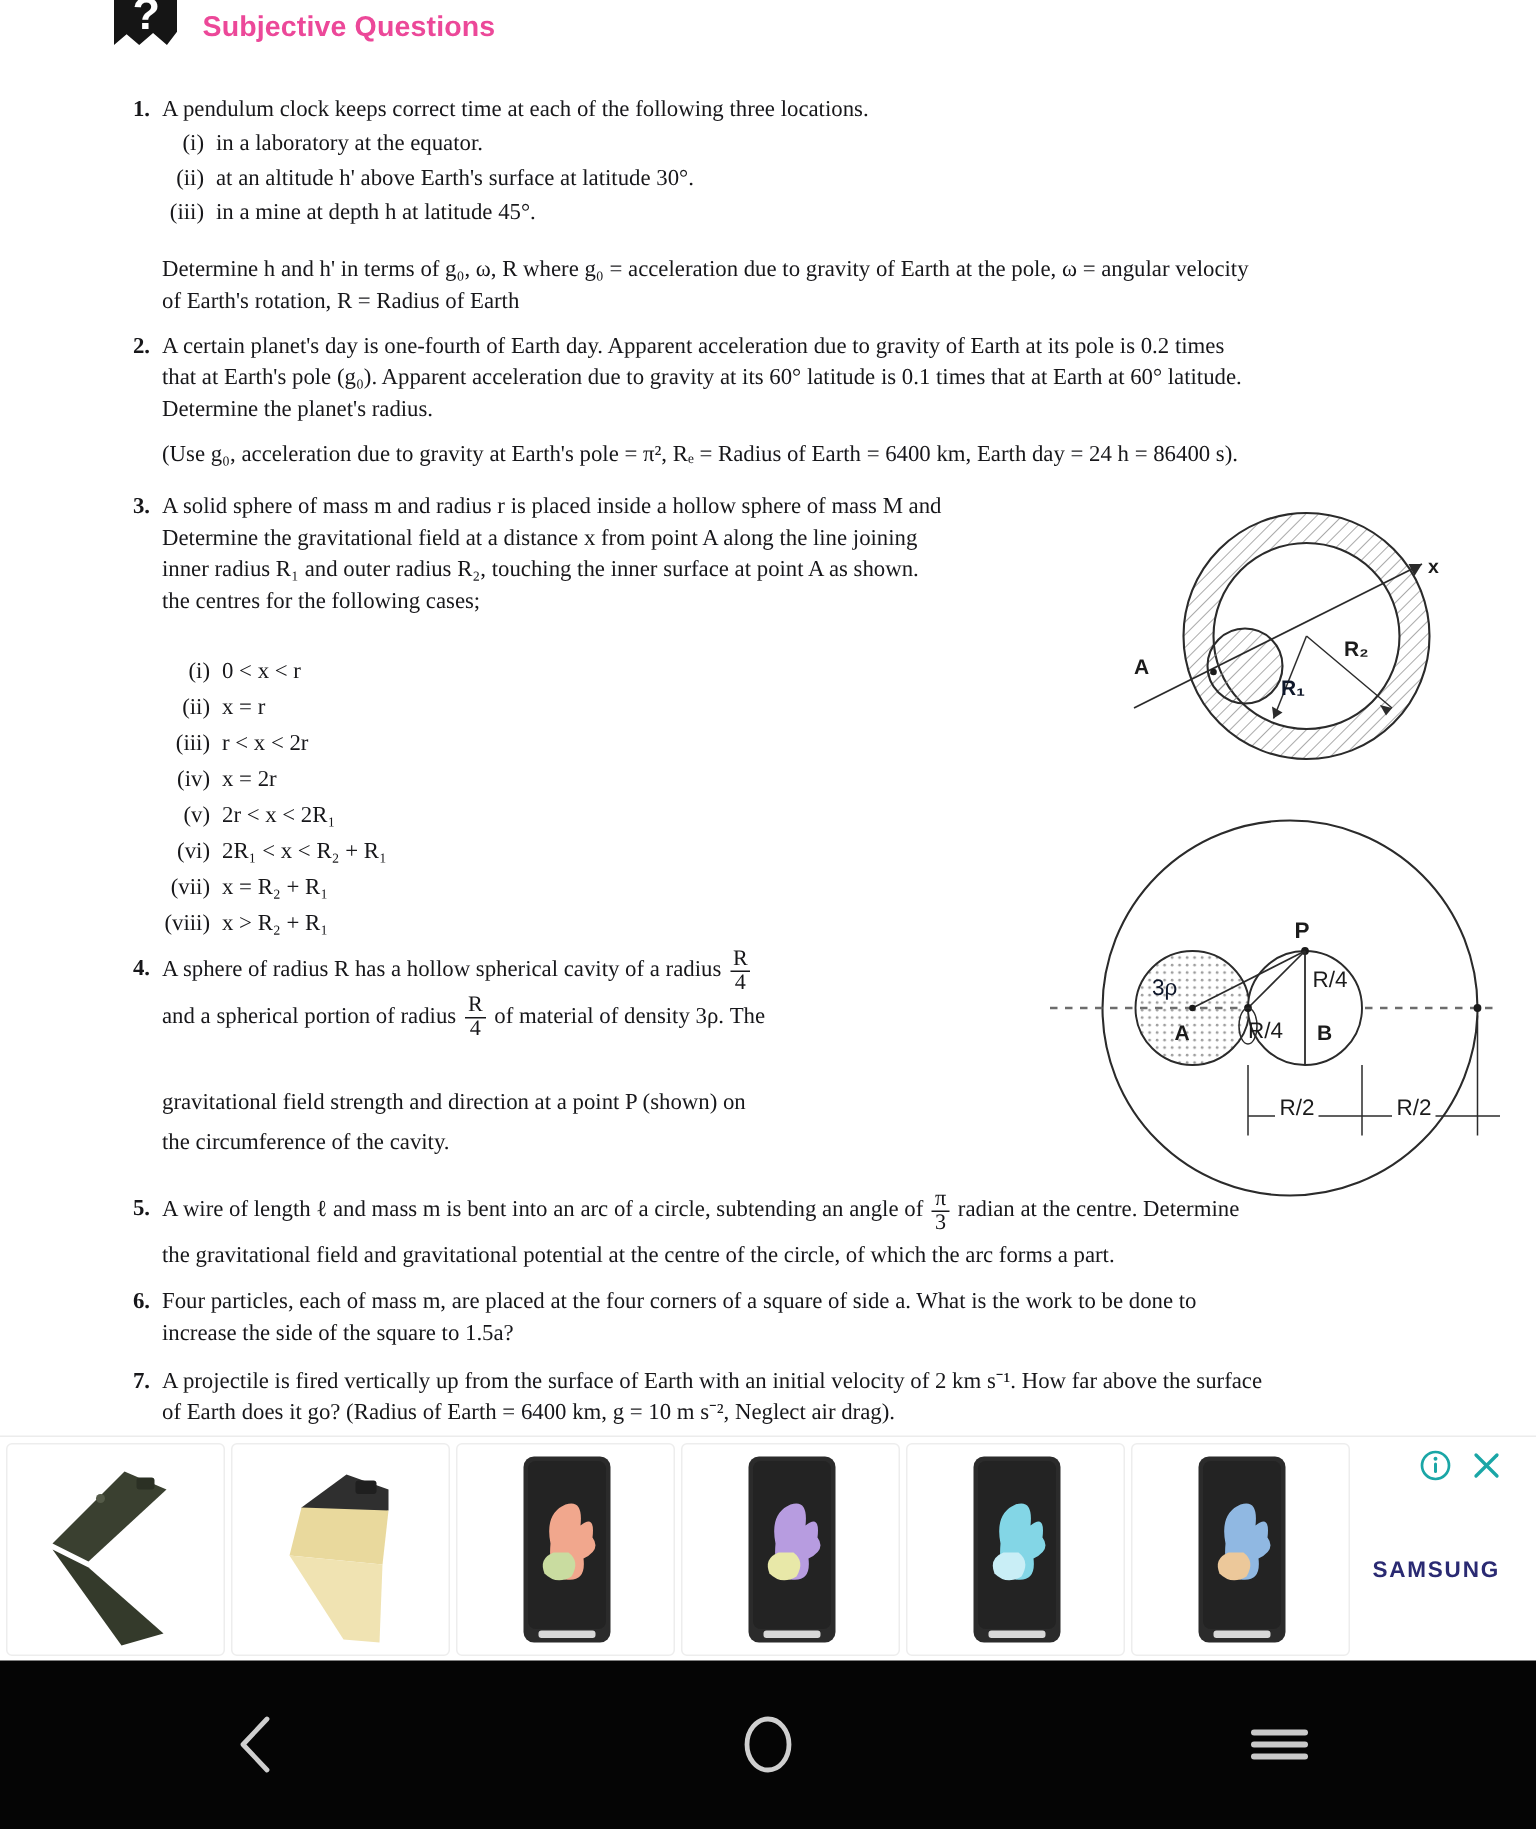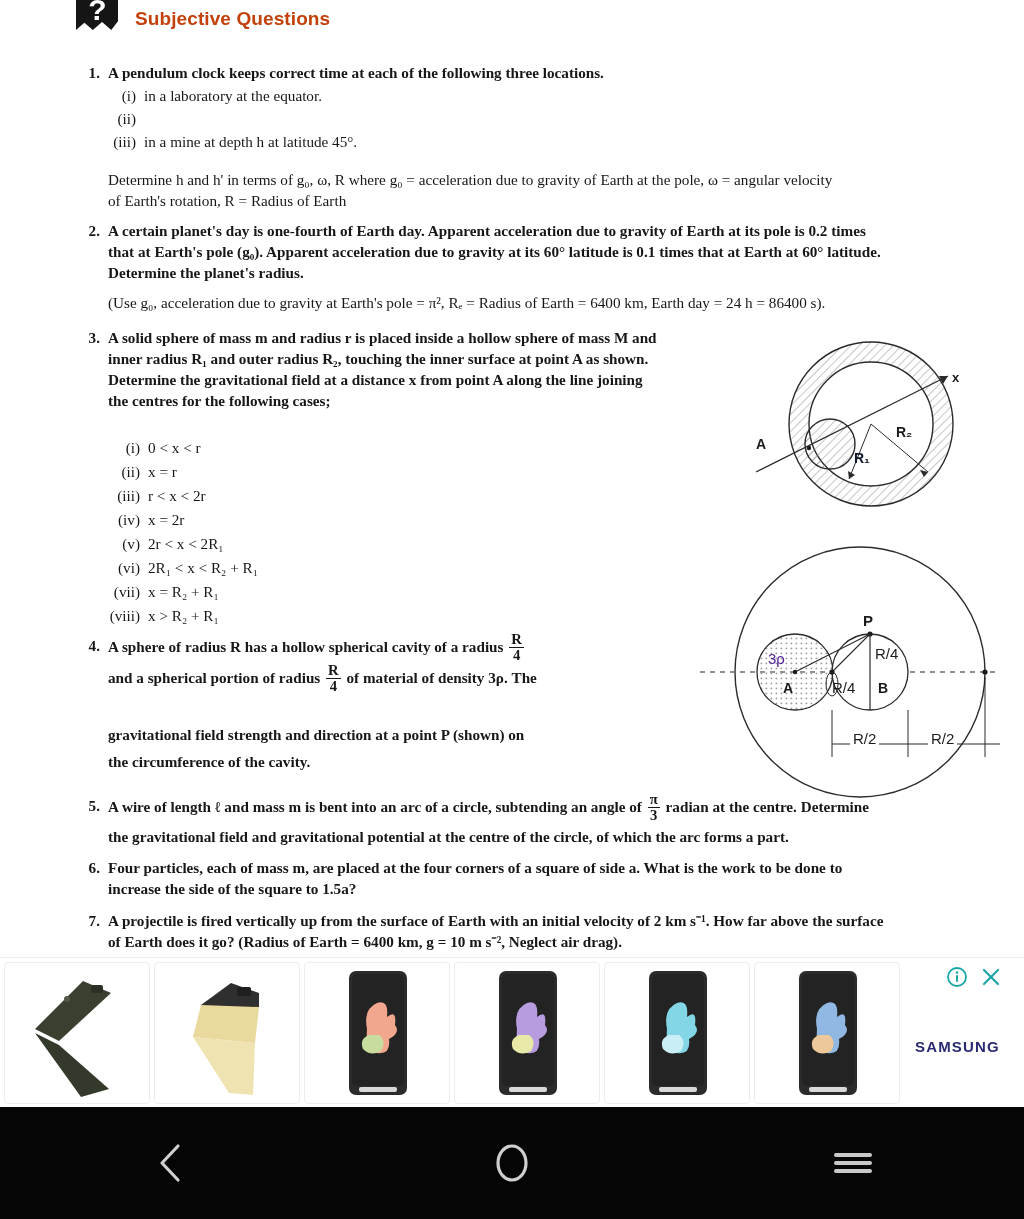--- a/index.html
+++ b/index.html
@@ -30,42 +30,42 @@
     font-weight: bold; font-size: 30px;
     display: flex; align-items: center; justify-content: center;
     clip-path: polygon(0 0,100% 0,100% 78%,84% 100%,62% 80%,40% 100%,20% 82%,0 100%);
     letter-spacing: -1px;
   }
   .header-title {
     position: absolute; left: 135px; top: 8px;
     font-family: "Liberation Sans", sans-serif;
     font-weight: bold;
     font-size: 19px;
-    color: #c2410c;
+    color: #ec4899;
     letter-spacing: 0.1px;
   }
 
   
   .content {
     position: absolute; left: 0; top: 52px;
     width: 1024px; height: 905px;
   }
   .qitem {
     position: absolute;
     font-size: 15.2px;
     line-height: 21px;
     color: #17171a;
     text-align: justify;
   }
   .qnum {
     position: absolute; left: 0; top: 0;
     width: 24px; text-align: right;
     font-weight: bold;
   }
-  .qbody { margin-left: 32px; display: block; font-weight: bold; }
+  .qbody { margin-left: 32px; display: block; }
   .roman-list { position: absolute; }
   .roman-row { position: relative; height: 21px; font-size: 15.2px; line-height: 21px; color:#17171a;}
   .rlabel { position: absolute; width: 44px; text-align: right; left: 0; }
   .rtext  { position: absolute; left: 52px; white-space: nowrap; }
   .note { position: absolute; font-size: 15.2px; line-height: 21px; color:#17171a; }
 
   .frac {
     display: inline-block;
     vertical-align: -0.55em;
     text-align: center;
@@ -153,42 +153,43 @@
       <span class="qnum">1.</span>
       <span class="qbody">A pendulum clock keeps correct time at each of the following three locations.</span>
     </div>
     <div class="roman-list" style="left:92px; top:33px; width:640px;">
       <div class="roman-row">
         <span class="rlabel">(i)</span>
         <span class="rtext">in a  laboratory at the equator.</span>
       </div>
       <div class="roman-row" style="margin-top:2px;">
         <span class="rlabel">(ii)</span>
+        <span class="rtext">at an altitude h' above Earth's surface at latitude 30°.</span>
       </div>
       <div class="roman-row" style="margin-top:2px;">
         <span class="rlabel">(iii)</span>
         <span class="rtext">in a mine at depth h at latitude 45°.</span>
       </div>
     </div>
     <div class="note" style="left:108px; top:138px; width:860px;">of Earth's rotation, R = Radius of Earth</div>
     <div class="note" style="left:108px; top:117px; width:860px;">Determine h and h' in terms of g₀, ω, R where g₀ = acceleration due to gravity of Earth at the pole, ω = angular velocity</div>
 
     <div class="qitem" style="left:76px; top:168px; width:890px;">
       <span class="qnum">2.</span>
       <span class="qbody">A certain planet's day is one-fourth of Earth day. Apparent acceleration due to gravity of Earth at its pole is 0.2 times</span>
       <span class="qbody">that at Earth's pole (g₀).  Apparent acceleration due to gravity at its 60° latitude is 0.1 times that at Earth at 60° latitude.</span>
       <span class="qbody">Determine the planet's radius.</span>
     </div>
     <div class="note" style="left:108px; top:240px; width:880px;">(Use g₀, acceleration due to gravity at Earth's pole = π², Rₑ = Radius of Earth = 6400 km, Earth day = 24 h = 86400 s).</div>
 
     <div class="qitem" style="left:76px; top:275px; width:660px;">
       <span class="qnum">3.</span>
       <span class="qbody">A solid sphere of mass m and radius r is placed inside a hollow sphere of mass M and</span>
+      <span class="qbody">Determine the gravitational field at a distance x from point A along the line joining</span>
       <span class="qbody">inner radius R₁ and outer radius R₂, touching the inner surface at point A as shown.</span>
-      <span class="qbody">Determine the gravitational field at a distance x from point A along the line joining</span>
       <span class="qbody">the centres for the following cases;</span>
     </div>
     <div class="roman-list" style="left:96px; top:385px;">
       <div class="roman-row" style="margin-bottom:3px;">
         <span class="rlabel">(i)</span>
         <span class="rtext">0 &lt; x &lt; r</span>
       </div>
       <div class="roman-row" style="margin-bottom:3px;">
         <span class="rlabel">(ii)</span>
         <span class="rtext">x = r</span>
@@ -326,21 +327,21 @@
 
         <ellipse cx="132" cy="152" rx="6" ry="12" fill="none" stroke="#2b2b2b" stroke-width="1"></ellipse>
 
         <circle cx="285" cy="140" r="2.6" fill="#1b1b1b"></circle>
 
         <line x1="132" y1="178" x2="132" y2="225" stroke="#2b2b2b" stroke-width="1"></line>
         <line x1="208" y1="178" x2="208" y2="225" stroke="#2b2b2b" stroke-width="1"></line>
         <line x1="285" y1="145" x2="285" y2="225" stroke="#2b2b2b" stroke-width="1"></line>
         <line x1="132" y1="212" x2="300" y2="212" stroke="#2b2b2b" stroke-width="1.1"></line>
       </svg>
-      <div style="position:absolute; left:68px; top:118px; font-family:'Liberation Sans',sans-serif; font-size:15px; color:#4c1d95;">3ρ</div>
+      <div style="position:absolute; left:68px; top:118px; font-family:'Liberation Sans',sans-serif; font-size:15px; color:#0f172a;">3ρ</div>
       <div style="position:absolute; left:83px; top:148px; font-family:'Liberation Sans',sans-serif; font-weight:bold; font-size:14px; color:#1b1b1b;">A</div>
       <div style="position:absolute; left:178px; top:148px; font-family:'Liberation Sans',sans-serif; font-weight:bold; font-size:14px; color:#1b1b1b;">B</div>
       <div style="position:absolute; left:163px; top:80px; font-family:'Liberation Sans',sans-serif; font-weight:bold; font-size:15px; color:#1b1b1b;">P</div>
       <div style="position:absolute; left:175px; top:113px; font-family:'Liberation Sans',sans-serif; font-size:15px; color:#1b1b1b;">R/4</div>
       <div style="position:absolute; left:132px; top:147px; font-family:'Liberation Sans',sans-serif; font-size:15px; color:#1b1b1b;">R/4</div>
       <div style="position:absolute; left:150px; top:198px; font-family:'Liberation Sans',sans-serif; font-size:15px; color:#1b1b1b; background:#fff; padding:0 3px;">R/2</div>
       <div style="position:absolute; left:228px; top:198px; font-family:'Liberation Sans',sans-serif; font-size:15px; color:#1b1b1b; background:#fff; padding:0 3px;">R/2</div>
     </div>
 
   </div>

